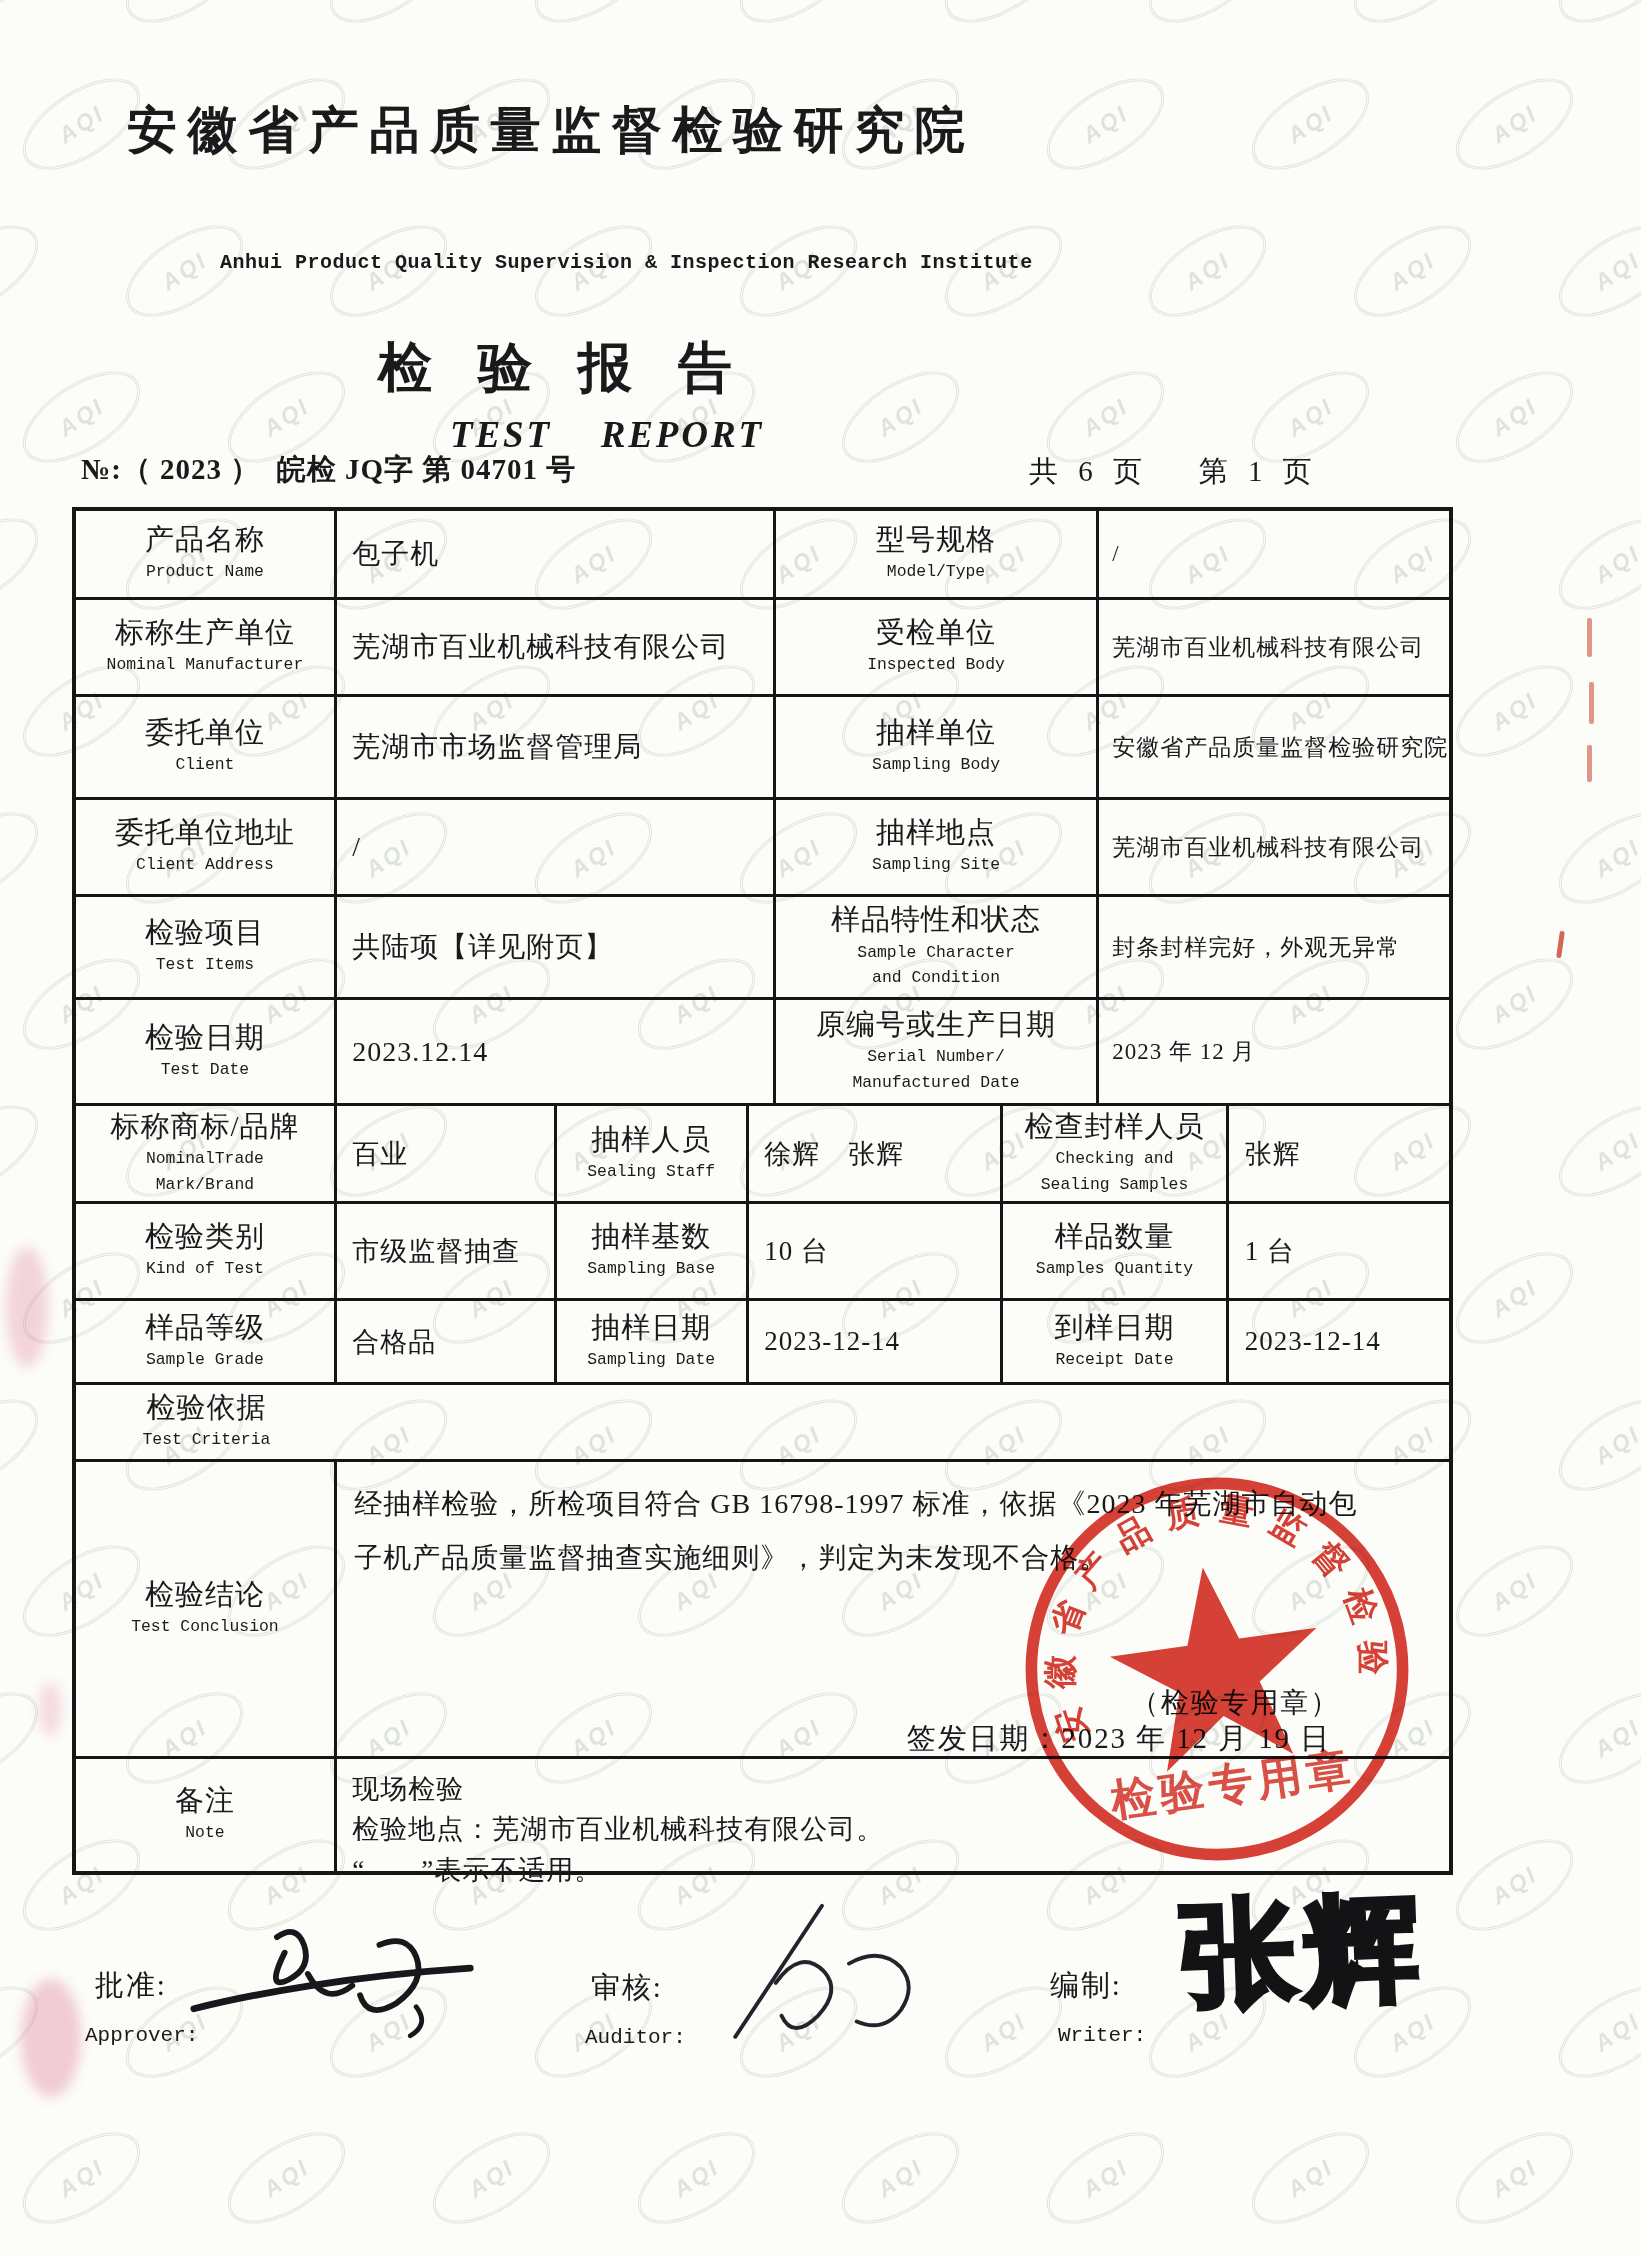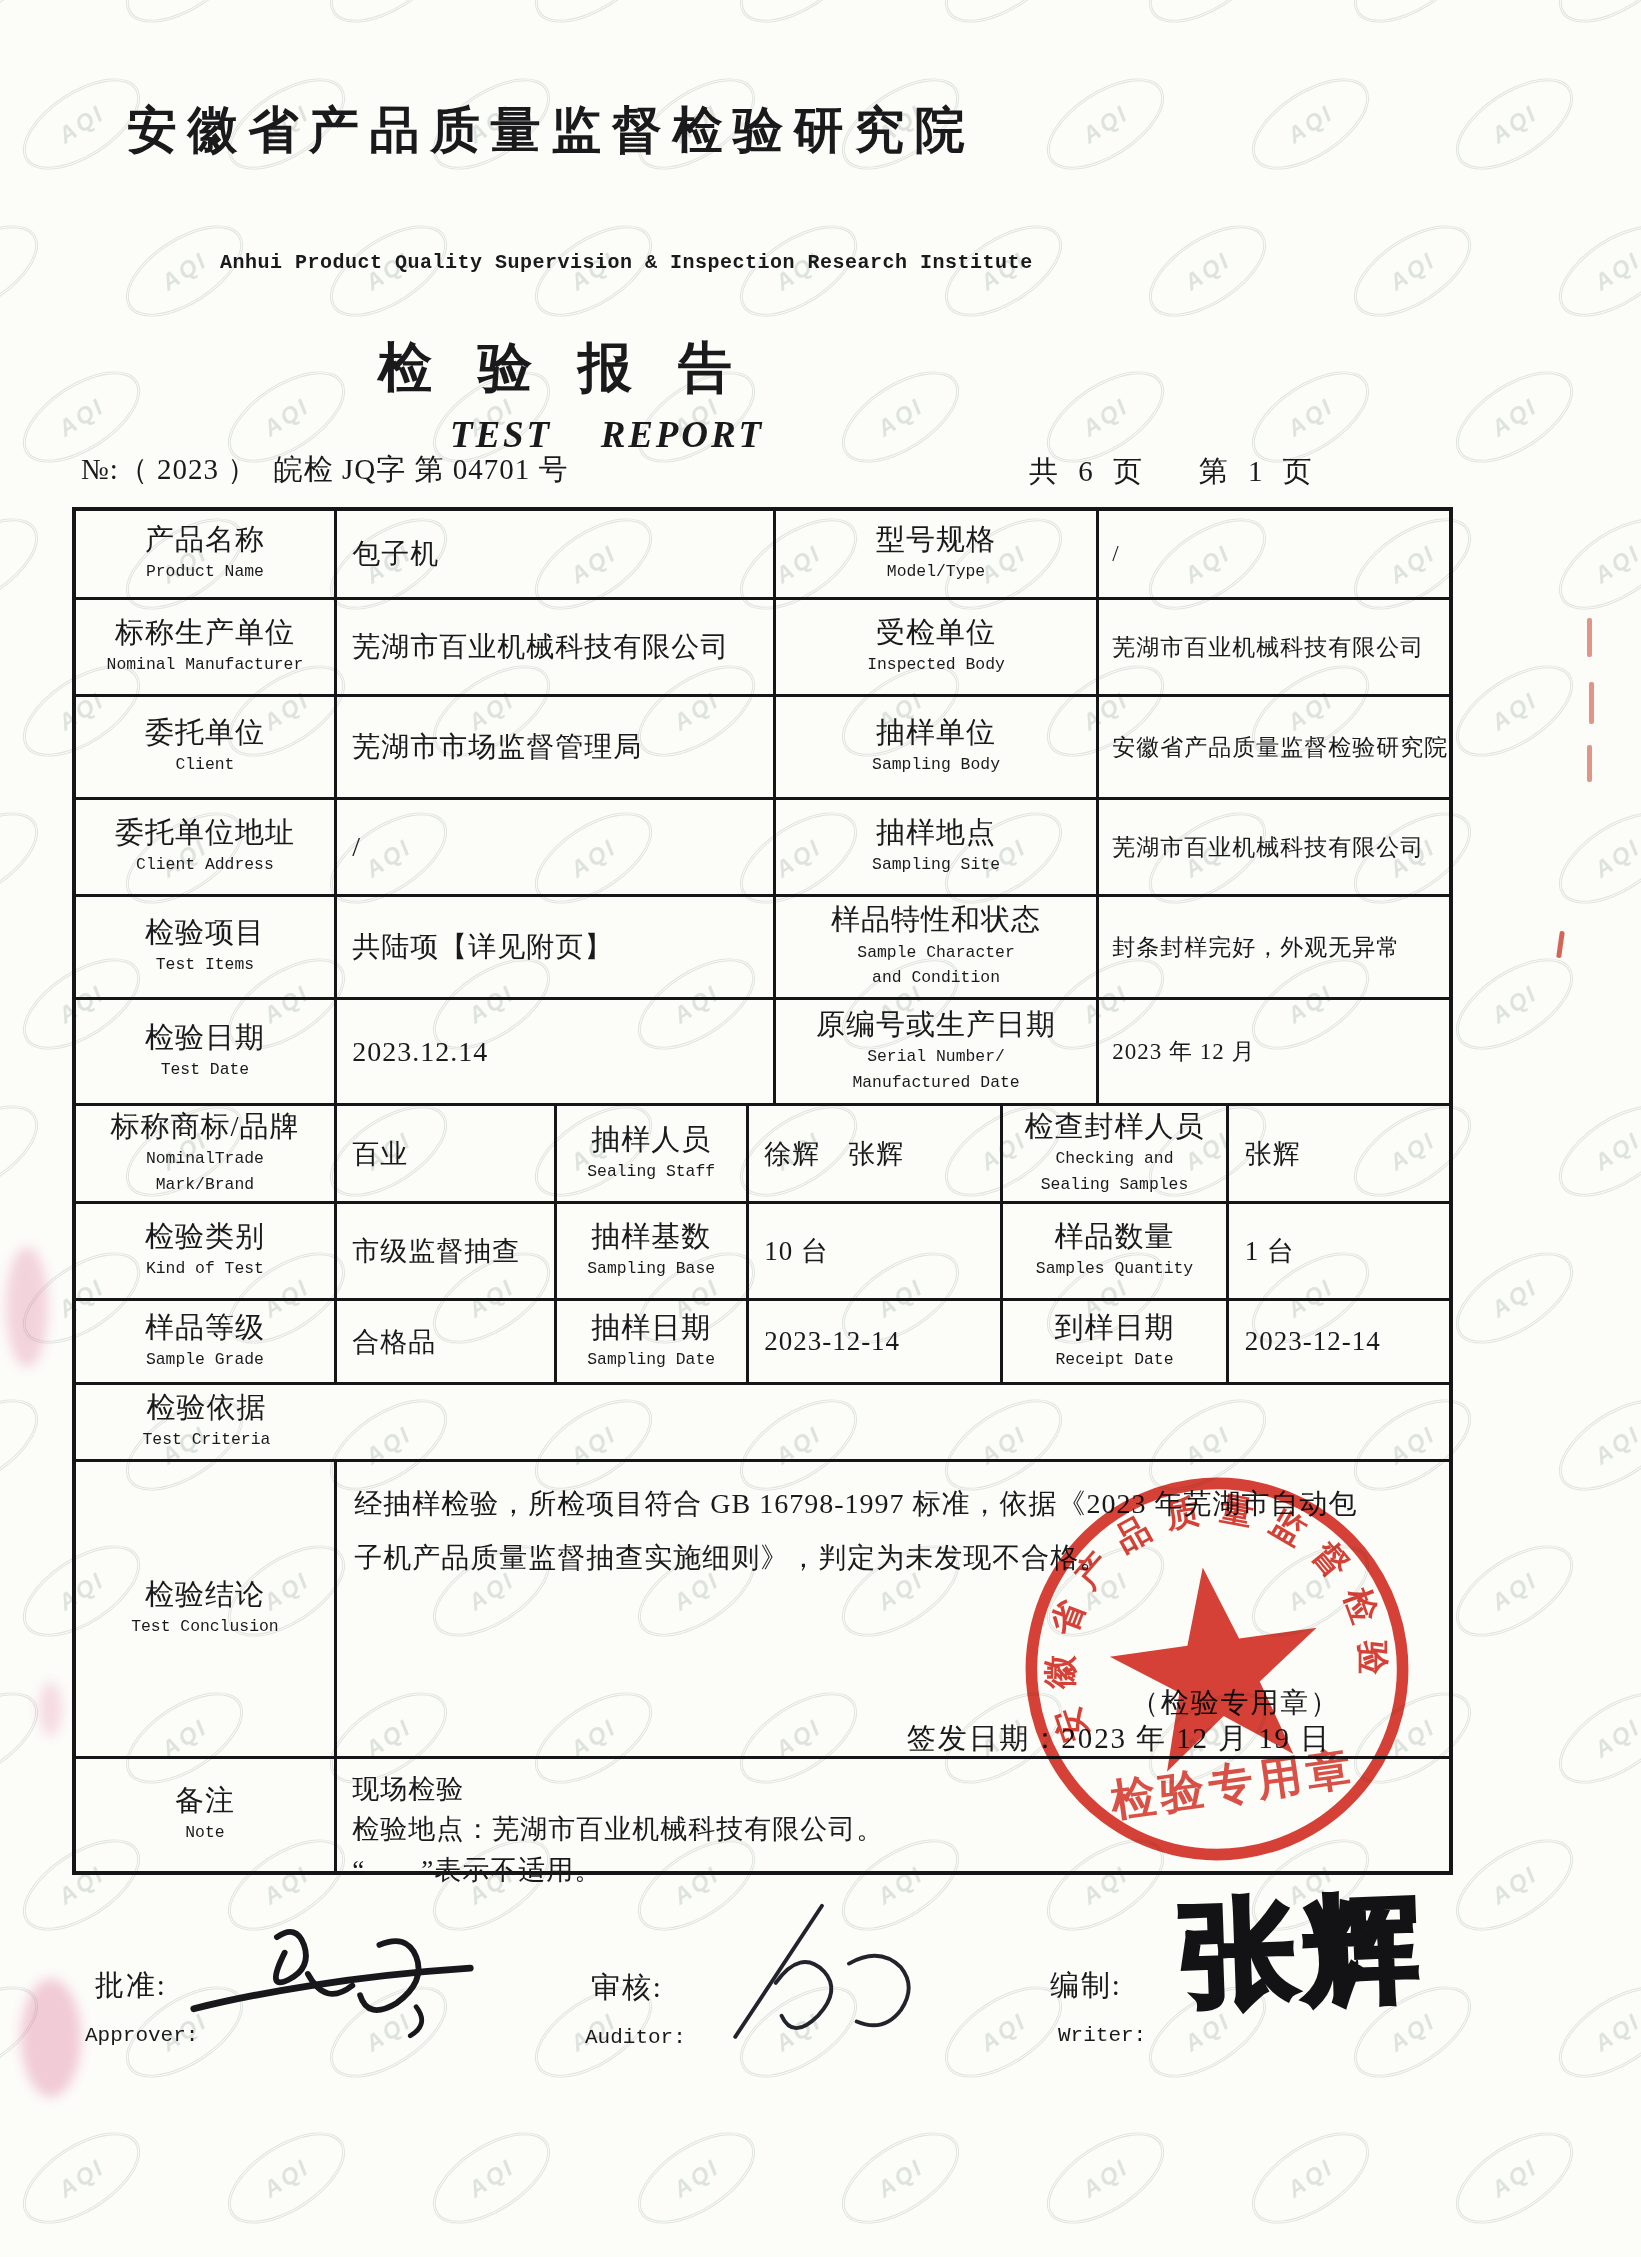--- a/index.html
+++ b/index.html
@@ -20,21 +20,21 @@
     display:flex;align-items:center;justify-content:center;
     transform:rotate(-33deg);
     color:#9cac9f;font:italic bold 23px "Liberation Sans", sans-serif;letter-spacing:2.9px;
   }
 
   
   .inst-cn{left:127px;top:97px;font-size:50px;font-weight:bold;letter-spacing:10.6px;}
   .inst-en{left:220px;top:251px;font-size:20px;font-weight:bold;letter-spacing:0.5px;}
   .title-cn{left:378px;top:332px;font-size:54px;font-weight:bold;letter-spacing:46px;}
   .title-en{left:450px;top:413px;font-size:37px;font-weight:bold;letter-spacing:2.9px;font-family:"Liberation Serif",serif;font-style:italic;}
-  .no-line{left:81px;top:450px;font-size:29px;letter-spacing:1px;}
+  .no-line{left:81px;top:450px;font-size:29px;letter-spacing:1px;font-weight:bold;}
   .page-line{left:1029px;top:452px;font-size:29px;letter-spacing:1.9px;}
 
   
   .report-table{
     position:absolute;left:72px;top:507px;width:1381px;
     border:4.8px solid #161618;box-sizing:border-box;background:transparent;
   }
   .tr{display:flex;border-bottom:3.9px solid #161618;box-sizing:border-box;}
   .tr:last-child{border-bottom:none;}
   .td{border-right:3.9px solid #161618;box-sizing:border-box;display:flex;}

